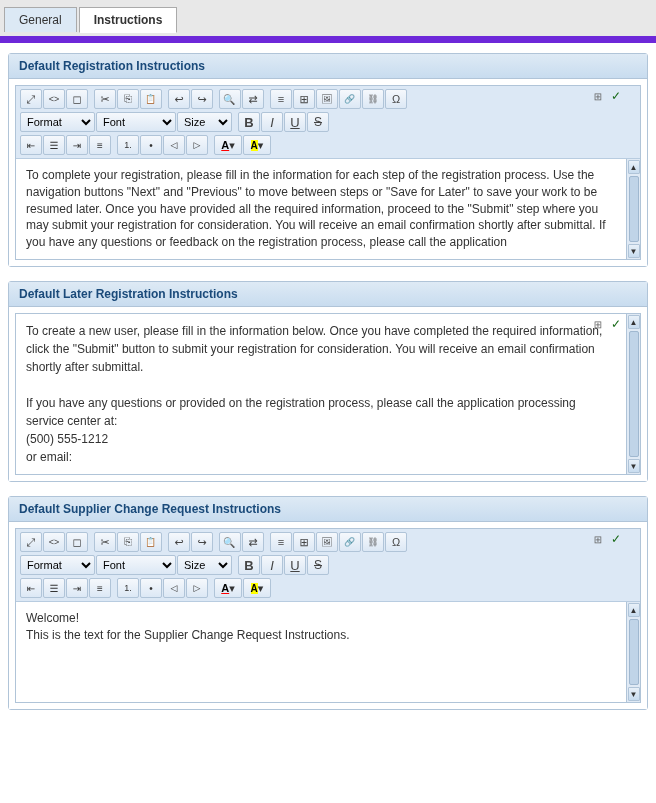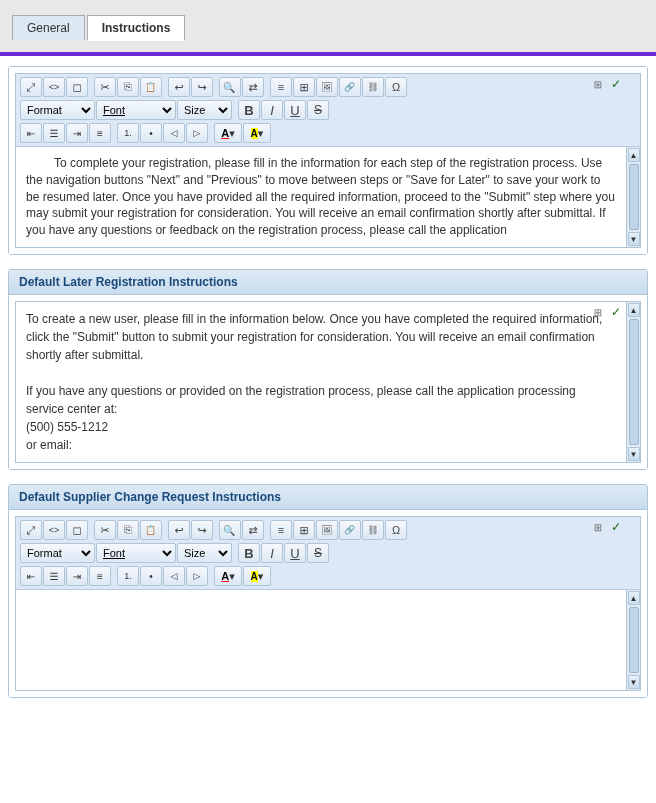--- a/index.html
+++ b/index.html
@@ -7,23 +7,23 @@
       font-family: Arial, Helvetica, sans-serif;
       font-size: 12px;
       background: #fff;
       color: #333;
       width: 656px;
     }
 
     
     .tab-bar {
       display: flex;
-      border-bottom: 4px solid #6d28d9;
+      border-bottom: 7px solid #6d28d9;
       background: #e8e8e8;
-      padding: 12px;
+      padding: 4px;
     }
     .tab {
       padding: 5px 14px;
       border: 1px solid #aaa;
       border-bottom: none;
       cursor: pointer;
       font-size: 12px;
       background: #dce9f5;
       color: #333;
       margin-right: 2px;
@@ -106,21 +106,21 @@
     .format-select {
       height: 20px;
       font-size: 11px;
       border: 1px solid #b0c4d8;
       background: linear-gradient(to bottom, #f5f8fc, #dce8f5);
       padding: 0 2px;
       cursor: pointer;
       border-radius: 2px;
     }
     .format-select-format { width: 75px; }
-    .format-select-font { width: 80px; text-decoration: underline; }
+    .format-select-font { width: 80px; }
     .format-select-size { width: 55px; }
 
     
     .btn-bold { font-weight: bold; font-size: 13px; }
     .btn-italic { font-style: italic; font-size: 13px; }
     .btn-underline { text-decoration: underline; font-size: 13px; }
     .btn-strike { text-decoration: line-through; font-size: 12px; }
 
     
     .align-btn {
@@ -156,21 +156,20 @@
       min-height: 100px;
       padding: 8px 10px;
       font-size: 12px;
       line-height: 1.4;
       position: relative;
       overflow-y: auto;
       border: none;
     }
     .editor-content-text {
       color: #333;
-      margin-left: 28px;
     }
 
     
     .editor-with-scroll {
       display: flex;
     }
     .editor-scroll-area {
       flex: 1;
       overflow: hidden;
     }
@@ -258,20 +257,21 @@
 <body>
 
 <div class="tab-bar">
   <div class="tab">General</div>
   <div class="tab active">Instructions</div>
 </div>
 
 <div class="page-content">
 
   <div class="section">
+    <div class="section-title">Default Registration Instructions</div>
     <div class="section-body">
       <div class="editor-wrapper">
 
         <div class="editor-top-icons">
           <div class="top-icon">
               <span class="icon-expand2"></span>
             </div>
           <div class="top-icon">
               <span class="icon-check"></span>
             </div>
@@ -556,20 +556,22 @@
               </div>
             <div class="toolbar-sep"></div>
             <div class="color-btn"><span class="color-a">A</span>▾</div>
             <div class="color-btn"><span class="color-highlight">A</span>▾</div>
           </div>
         </div>
 
         <div class="editor-with-scroll">
           <div class="editor-scroll-area">
             <div class="editor-content">
+              <p>Welcome!</p>
+              <p>This is the text for the Supplier Change Request Instructions.</p>
             </div>
           </div>
           <div class="scrollbar-track">
             <div class="scrollbar-btn">
                 <span>▲</span>
               </div>
             <div class="scrollbar-thumb"></div>
             <div class="scrollbar-btn">
                 <span>▼</span>
               </div>

